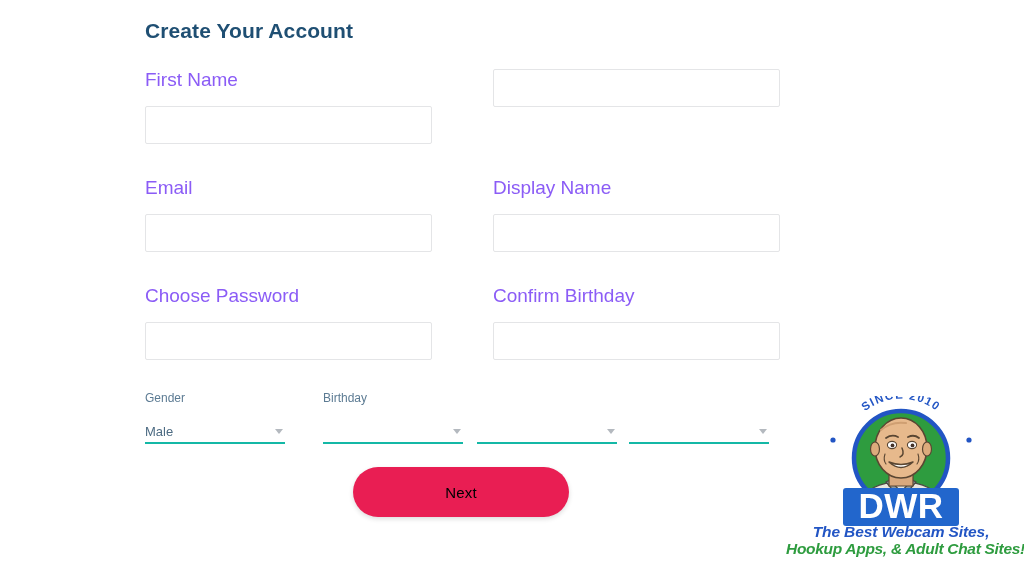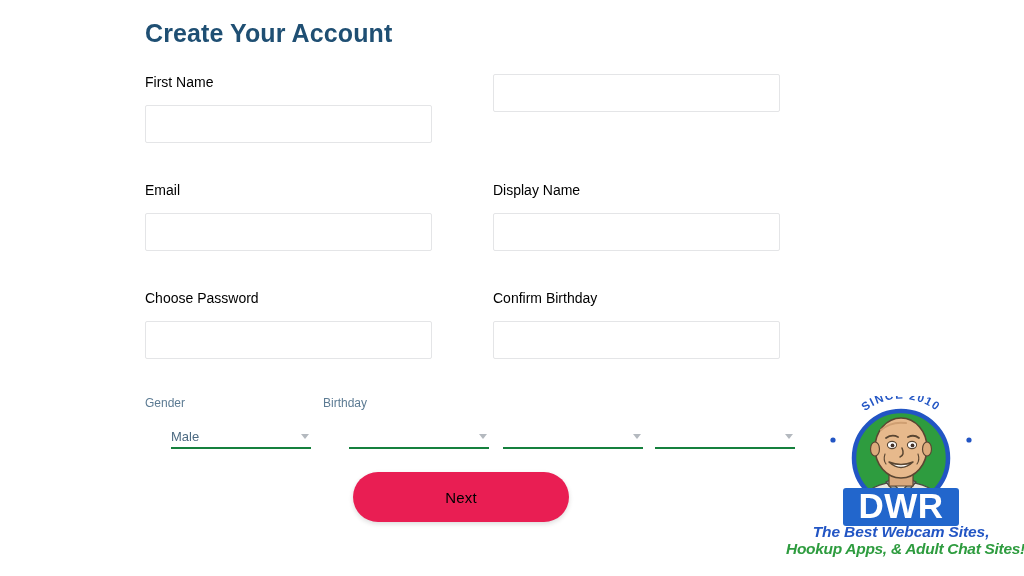--- a/index.html
+++ b/index.html
@@ -23,21 +23,21 @@
   }
 
   .form-wrap {
     position: absolute;
     left: 145px;
     top: 18px;
     width: 660px;
   }
 
   .form-title {
-    font-size: 25px;
+    font-size: 21px;
     font-weight: bold;
     color: #1f4f73;
     letter-spacing: 0.1px;
     margin: 0 0 26px 0;
     line-height: 1.2;
   }
 
   .row {
     position: relative;
     height: 108px;
@@ -45,22 +45,22 @@
 
   .field {
     position: absolute;
     top: 0;
   }
   .field.left  { left: 0px;   width: 287px; }
   .field.right { left: 348px; width: 287px; }
 
   .field-label {
     display: block;
-    font-size: 14px;
-    color: #000000;
+    font-size: 19px;
+    color: #8b5cf6;
     line-height: 1.2;
     margin-bottom: 14px;
     white-space: nowrap;
   }
 
   .text-input {
     display: block;
     width: 100%;
     height: 38px;
     box-sizing: border-box;
@@ -88,23 +88,22 @@
     line-height: 1.2;
     white-space: nowrap;
   }
   .sel-label.gender   { left: 0px; }
   .sel-label.birthday { left: 178px; }
 
   .sel {
     position: absolute;
     top: 31px;
     height: 22px;
-    border-bottom: 2px solid #15803d;
+    border-bottom: 2px solid #14b8a6;
     box-sizing: border-box;
-    margin-left: 26px;
   }
   .sel-value {
     position: absolute;
     left: 0;
     top: 1px;
     font-size: 13px;
     color: #4d6b83;
     line-height: 18px;
     white-space: nowrap;
   }

